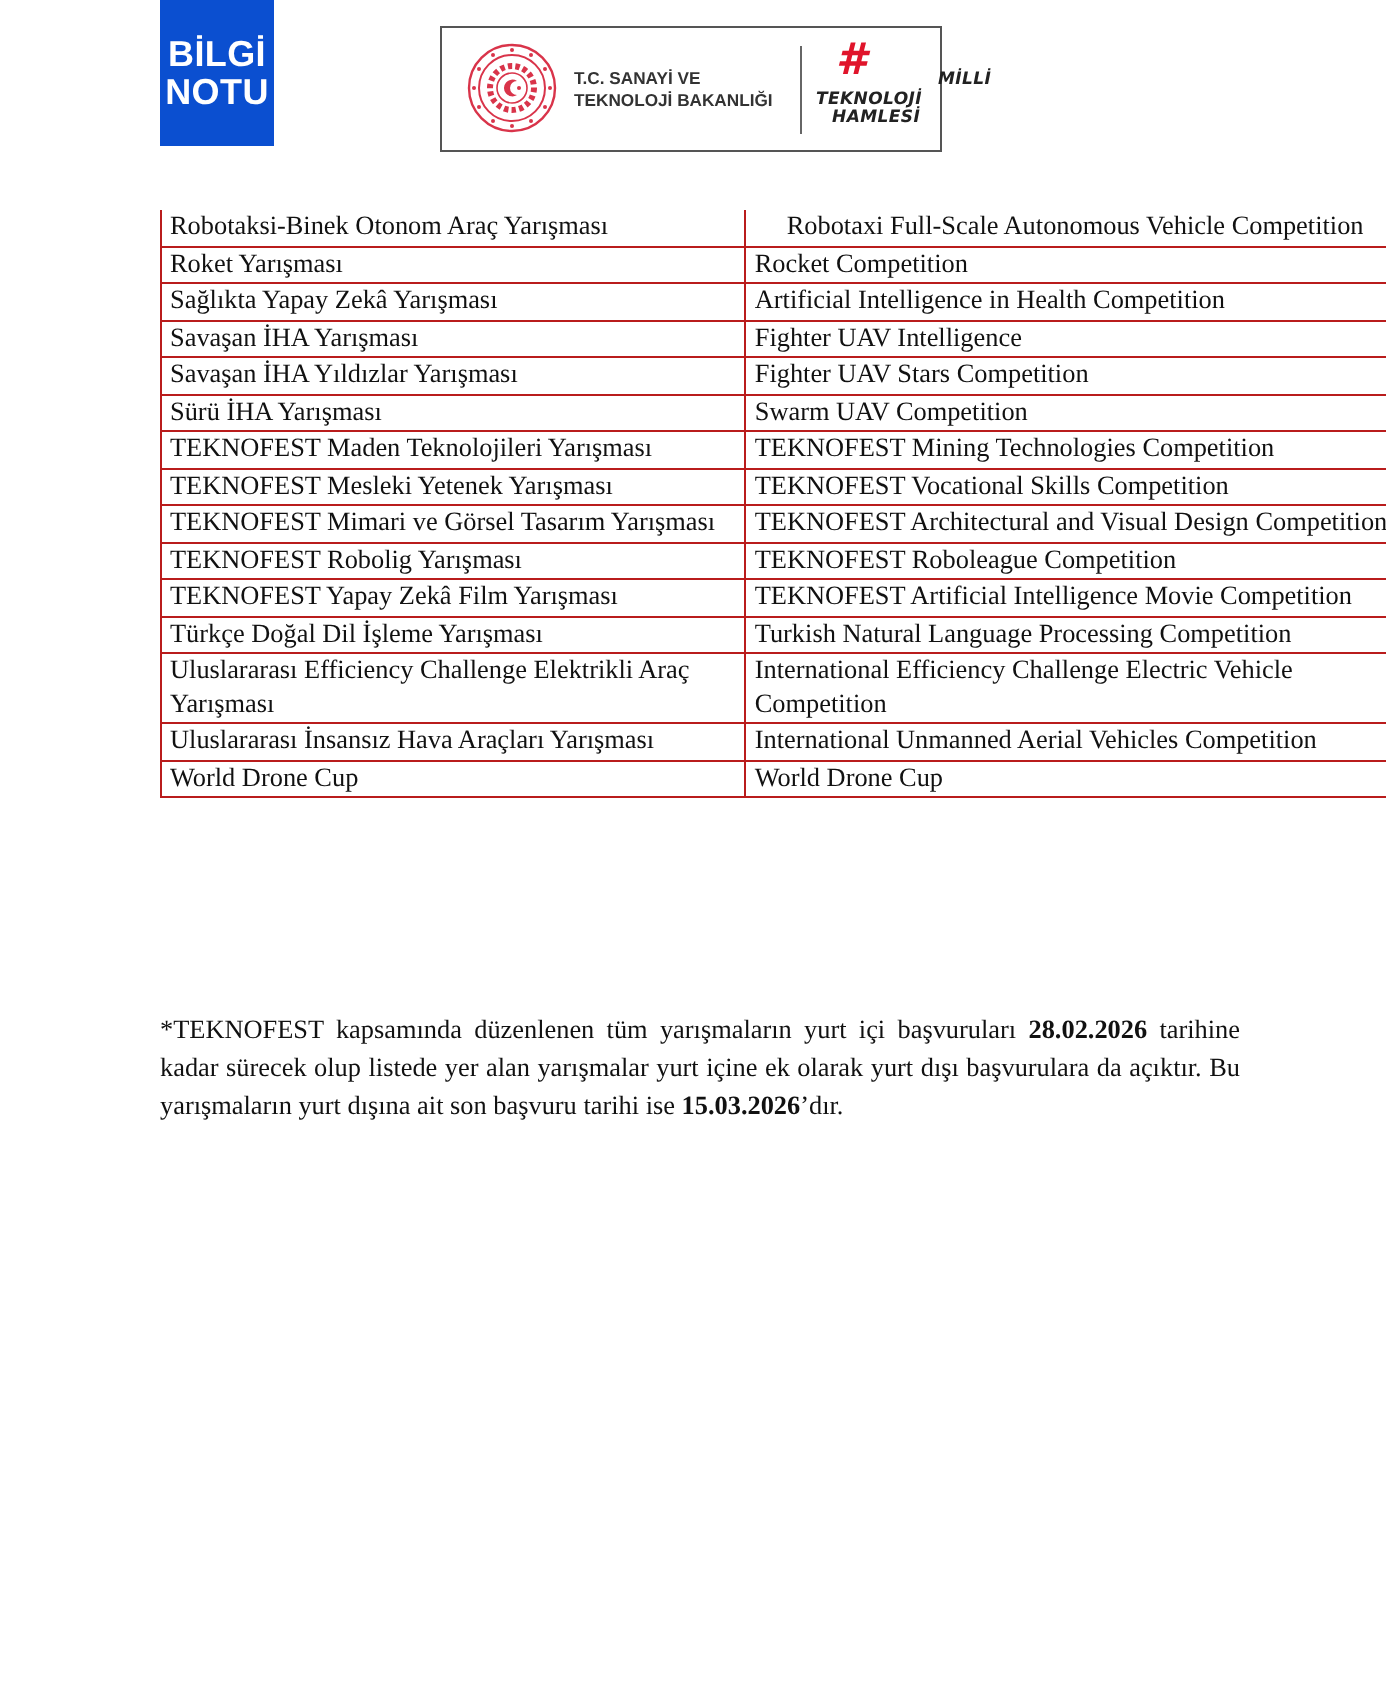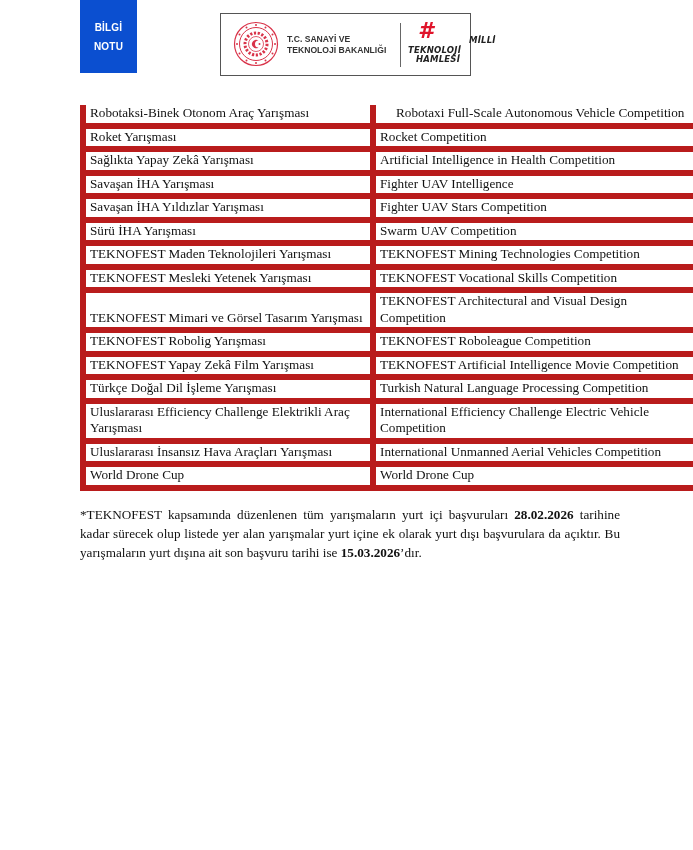--- a/index.html
+++ b/index.html
@@ -5,21 +5,21 @@
   html, body { margin: 0; padding: 0; }
   body {
     width: 693px; height: 850px; background: #ffffff; position: relative; overflow: hidden;
     font-family: "Liberation Serif", "DejaVu Serif", serif; color: #111;
   }
   .badge {
     position: absolute; left: 80px; top: 0; width: 57px; height: 73px;
     background: #0b4fd0; color: #fff; display: flex; flex-direction: column;
     align-items: center; justify-content: center;
     font-family: "Liberation Sans", "DejaVu Sans", sans-serif; font-weight: bold;
-    font-size: 10px; line-height: 19px; letter-spacing: 0.2px;
+    font-size: 18px; line-height: 19px; letter-spacing: 0.2px;
   }
   .logo-box {
     position: absolute; left: 220px; top: 13px; width: 251px; height: 63px;
     border: 1px solid #555; box-sizing: border-box; background: #fff;
     display: flex; align-items: center;
   }
   .emblem { position: absolute; left: 12px; top: 7px; width: 46px; height: 46px; }
   .ministry {
     position: absolute; left: 66px; top: 20px;
     font-family: "Liberation Sans", "DejaVu Sans", sans-serif; font-weight: bold;
@@ -30,21 +30,21 @@
   .mth .hash { position: absolute; left: 10px; top: -4px; color: #e0142b; font-family: "DejaVu Sans", sans-serif; font-weight: bold; font-size: 22px; font-style: italic; }
   .mth .w {
     position: absolute; font-family: "DejaVu Sans", sans-serif; font-weight: bold; font-style: italic;
     font-size: 8.5px; color: #222; letter-spacing: 0.2px; line-height: 9px;
   }
   table.comp {
     position: absolute; left: 80px; top: 105px; width: 620px;
     border-collapse: collapse; font-size: 13.2px; line-height: 16.5px;
   }
   table.comp td {
-    border: 6px solid #b91c1c; padding: 0 4px 1px 4px; vertical-align: bottom; box-sizing: border-box;
+    border: 1px solid #b91c1c; padding: 0 4px 1px 4px; vertical-align: bottom; box-sizing: border-box;
   }
   table.comp tr:first-child td { border-top: none; }
   table.comp td.c1 { width: 273px; }
   table.comp td.c2 { width: 305px; }
   table.comp tr:first-child td.c2 { border-right-color: #999; padding-left: 20px; }
   .note {
     position: absolute; left: 80px; top: 505px; width: 540px;
     font-size: 13.2px; line-height: 19px; text-align: justify;
   }
 </style>

